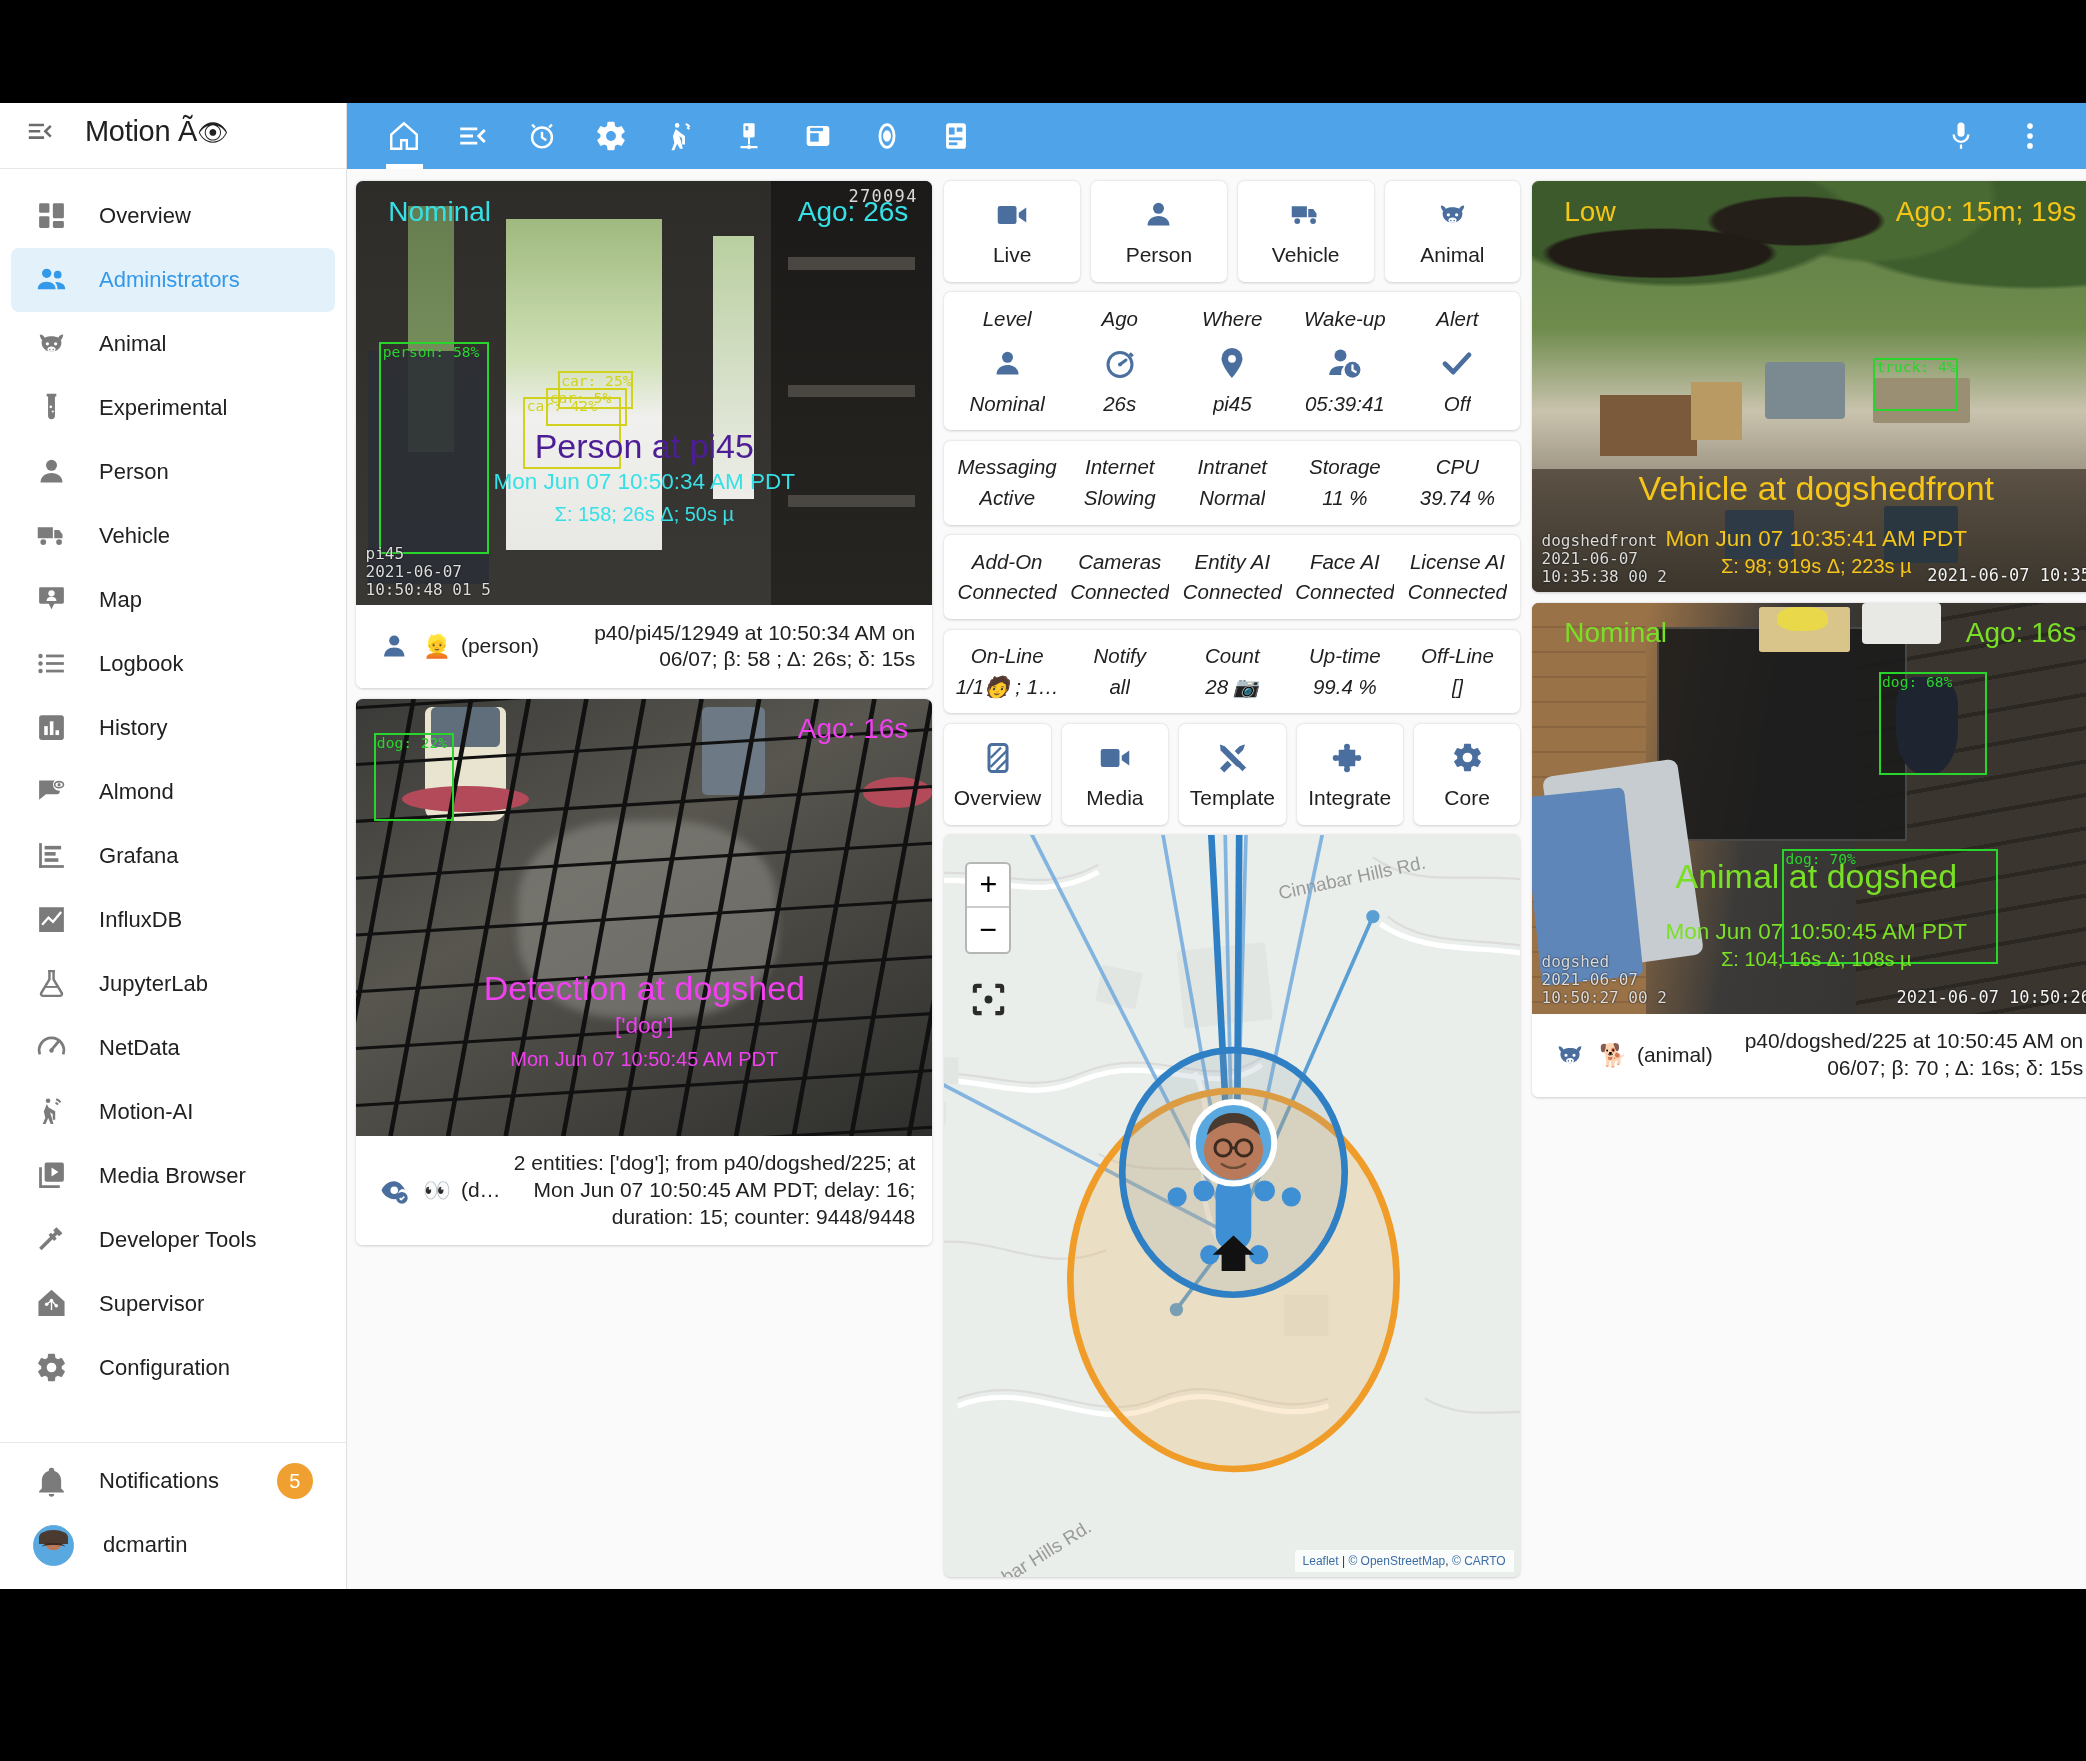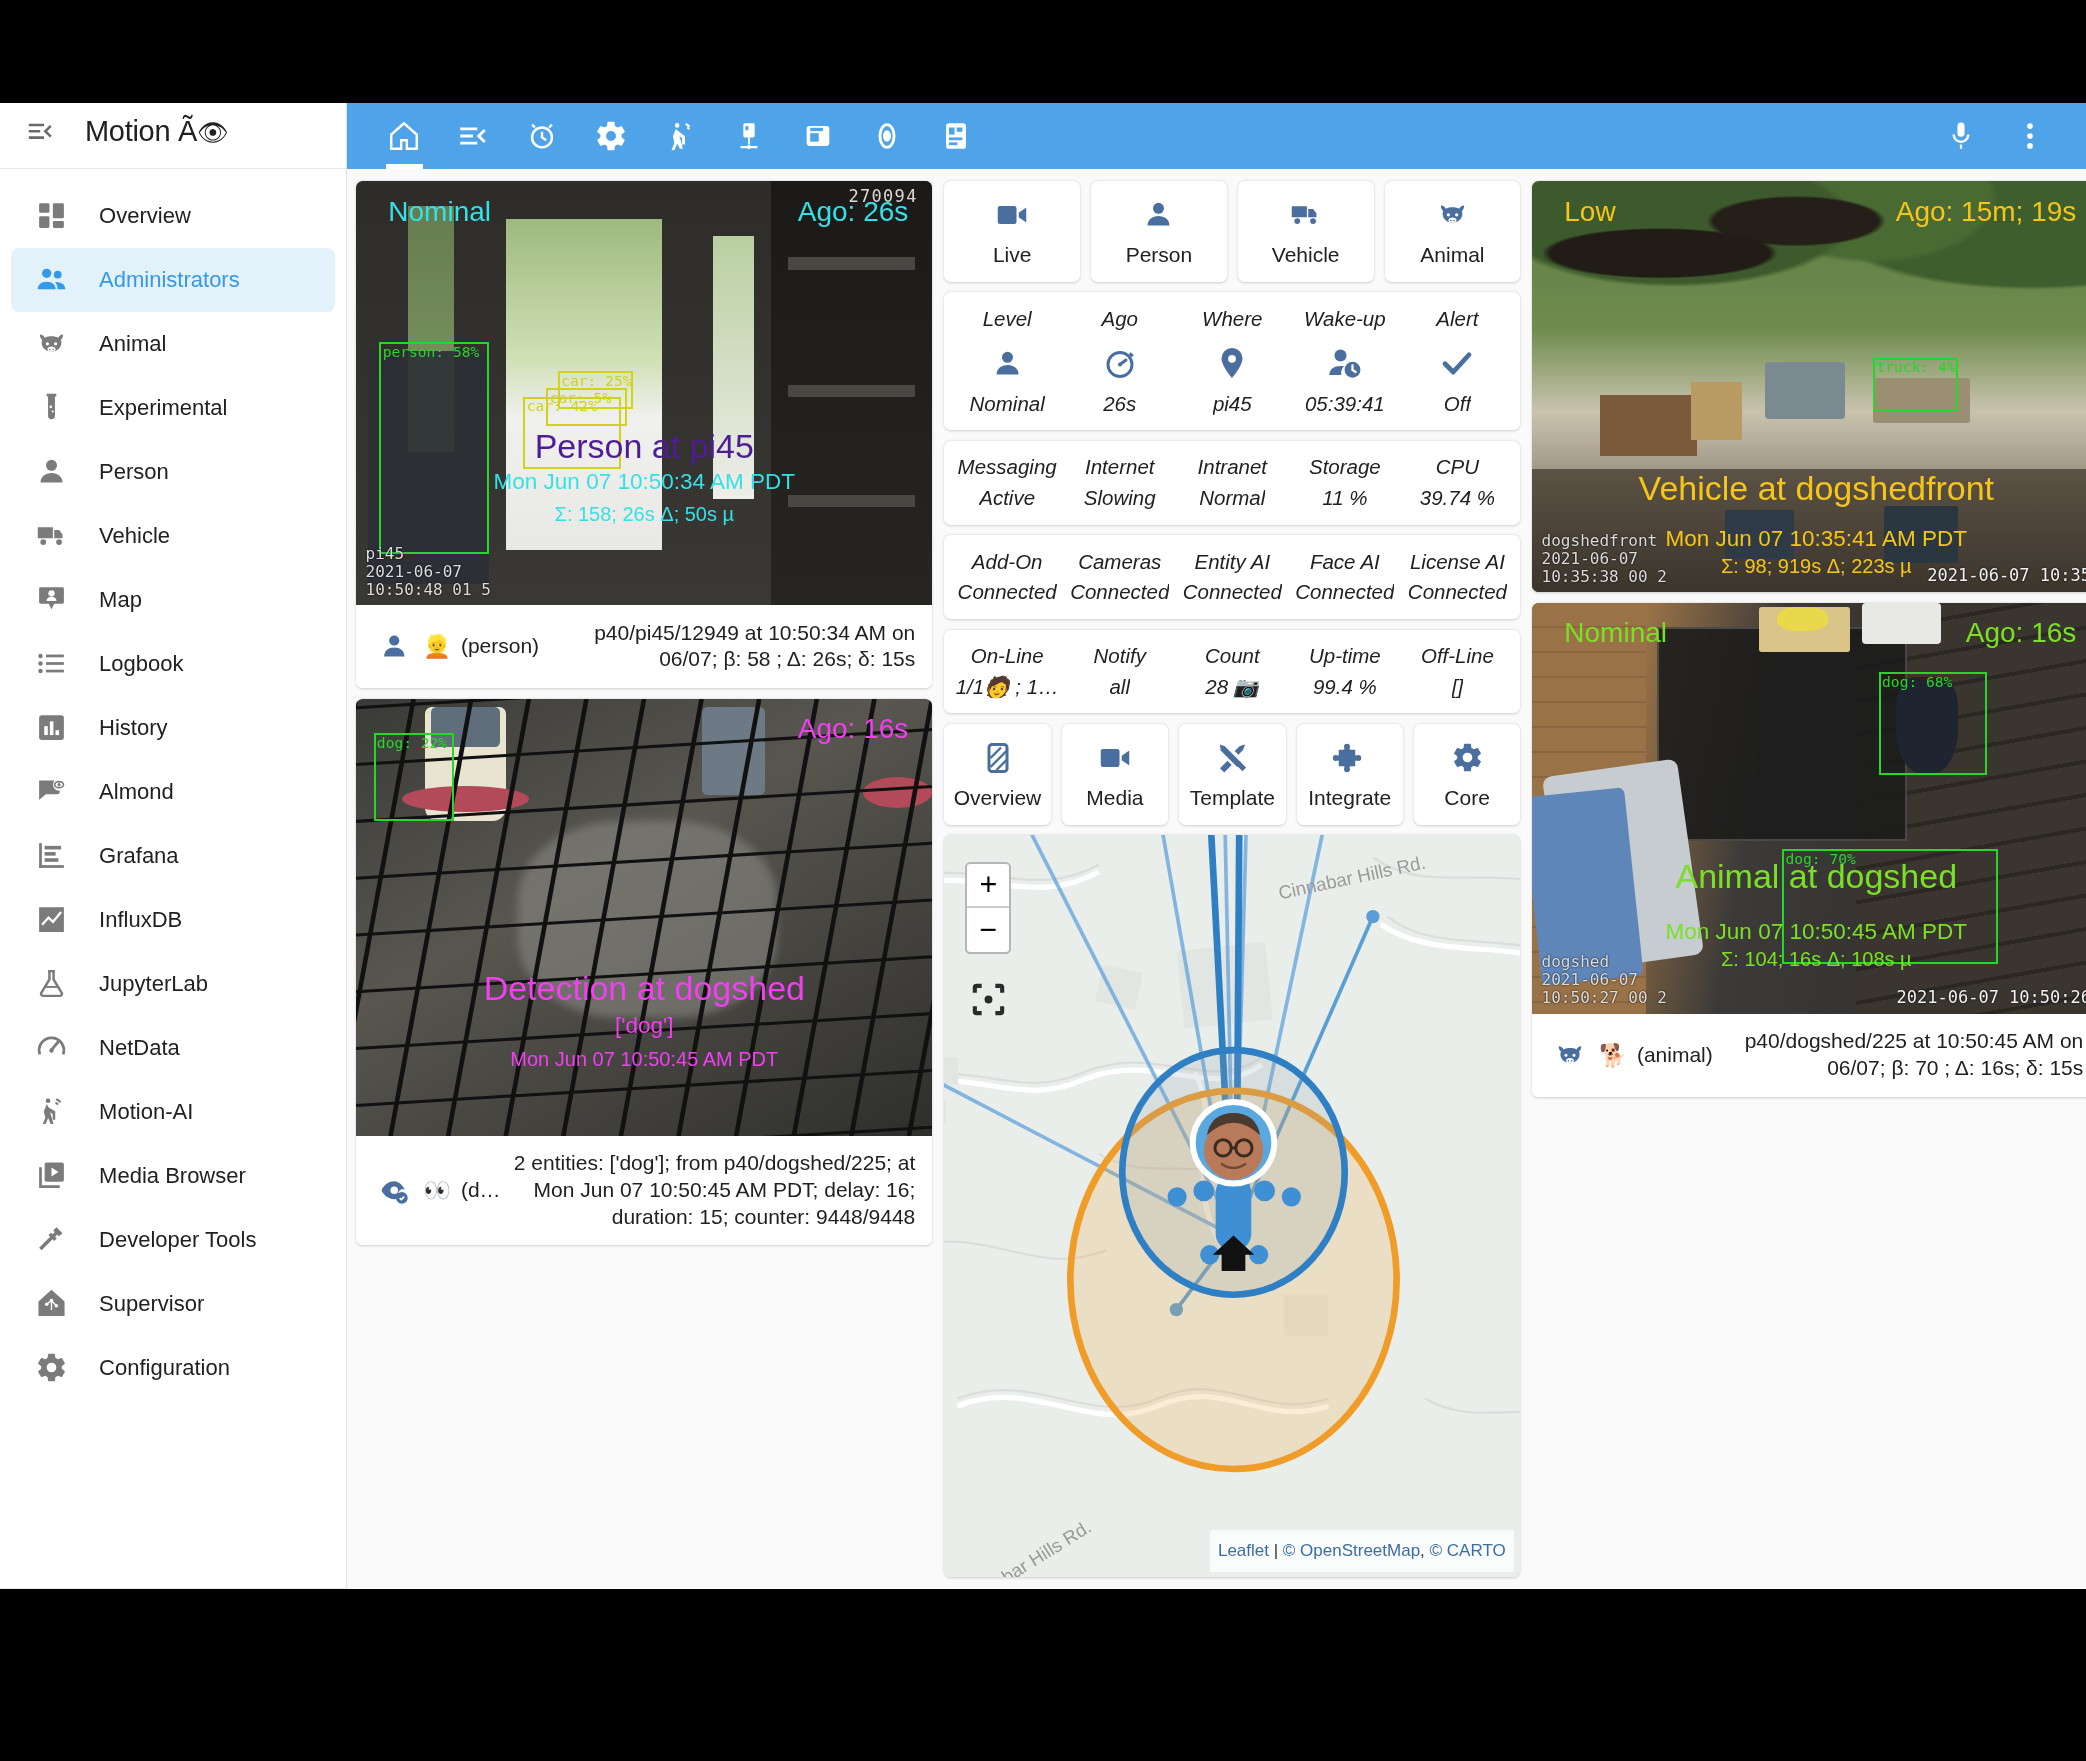--- a/index.html
+++ b/index.html
@@ -126,21 +126,21 @@
   
   .mapcard { position:relative; flex:1 1 auto; background:#e9efe9; border-radius:6.6px;
              box-shadow:0 0.7px 2.7px rgba(0,0,0,.18); overflow:hidden; min-height:0; }
   .map-zoom { position:absolute; left:21px; top:26.5px; width:46px; background:#fff;
               border:2.7px solid #b6b6b6; border-radius:5.3px; z-index:5; }
   .map-zoom div { height:44px; display:flex; align-items:center; justify-content:center;
                   font-size:30.5px; color:#000; cursor:pointer; }
   .map-zoom div:first-child { border-bottom:2px solid #ccc; }
   .map-locate { position:absolute; left:24px; top:144px; width:41px; height:41px; z-index:5; cursor:pointer;}
   .map-attr { position:absolute; right:6.6px; bottom:5.3px; background:rgba(255,255,255,.78);
-              font-size:17px; padding:11px 8px; border-radius:2.7px 0 0 0; color:#333; z-index:5;}
+              font-size:12px; padding:4px 8px; border-radius:2.7px 0 0 0; color:#333; z-index:5;}
   .map-attr a { color:#3a6ea5; text-decoration:none; }
   .roadlbl { position:absolute; color:#9a9a9a; font-size:18.6px; white-space:nowrap; }
 </style>
 </head>
 <body>
 
 <div id="app">
 
   <aside id="sidebar">
     <div class="sb-header">
@@ -347,20 +347,35 @@
           <span class="ic">
             <svg width="33" height="33" viewBox="0 0 24 24" fill="currentColor">
               <path d="M12 15.5A3.5 3.5 0 1112 8.5a3.5 3.5 0 010 7m7.43-2.53c.04-.32.07-.64.07-.97s-.03-.66-.07-1l2.11-1.63a.5.5 0 00.12-.64l-2-3.46a.5.5 0 00-.61-.22l-2.49 1a7.3 7.3 0 00-1.69-.98l-.38-2.65A.49.49 0 0014 2h-4a.49.49 0 00-.49.42l-.38 2.65c-.61.25-1.17.59-1.69.98l-2.49-1a.5.5 0 00-.61.22l-2 3.46a.5.5 0 00.12.64L4.57 11c-.04.34-.07.67-.07 1s.03.65.07.97l-2.11 1.66a.5.5 0 00-.12.63l2 3.46c.12.22.39.3.61.22l2.49-1.01c.52.4 1.08.74 1.69.99l.38 2.65c.03.24.24.43.49.43h4c.25 0 .46-.19.49-.43l.38-2.65c.61-.26 1.17-.59 1.69-.99l2.49 1.01c.22.08.49 0 .61-.22l2-3.46a.5.5 0 00-.12-.63l-2.11-1.66z"></path>
             </svg>
           </span>
           <span class="lb">Configuration</span>
         </div>
       </div>
 
     <div class="sb-divider"></div>
+    <div class="sb-footer">
+      <div class="sb-item">
+        <span class="ic">
+          <svg width="33" height="33" viewBox="0 0 24 24" fill="currentColor">
+              <path d="M21 19v1H3v-1l2-2v-6c0-3.1 2-5.8 5-6.7V4a2 2 0 014 0v.3c3 .9 5 3.6 5 6.7v6l2 2m-7 2a2 2 0 01-4 0"></path>
+            </svg>
+        </span>
+        <span class="lb">Notifications</span>
+        <span class="badge">5</span>
+      </div>
+      <div class="sb-item">
+        <span class="avatar"></span>
+        <span class="lb">dcmartin</span>
+      </div>
+    </div>
   </aside>
 
   <div id="main">
 
     <div id="topbar">
       <div class="tb-icon sel">
         <svg width="34" height="34" viewBox="0 0 24 24" fill="none" stroke="currentColor" stroke-width="1.7">
             <path d="M12 3L3 11v10h7v-6h4v6h7V11z"></path>
           </svg>
       </div>

